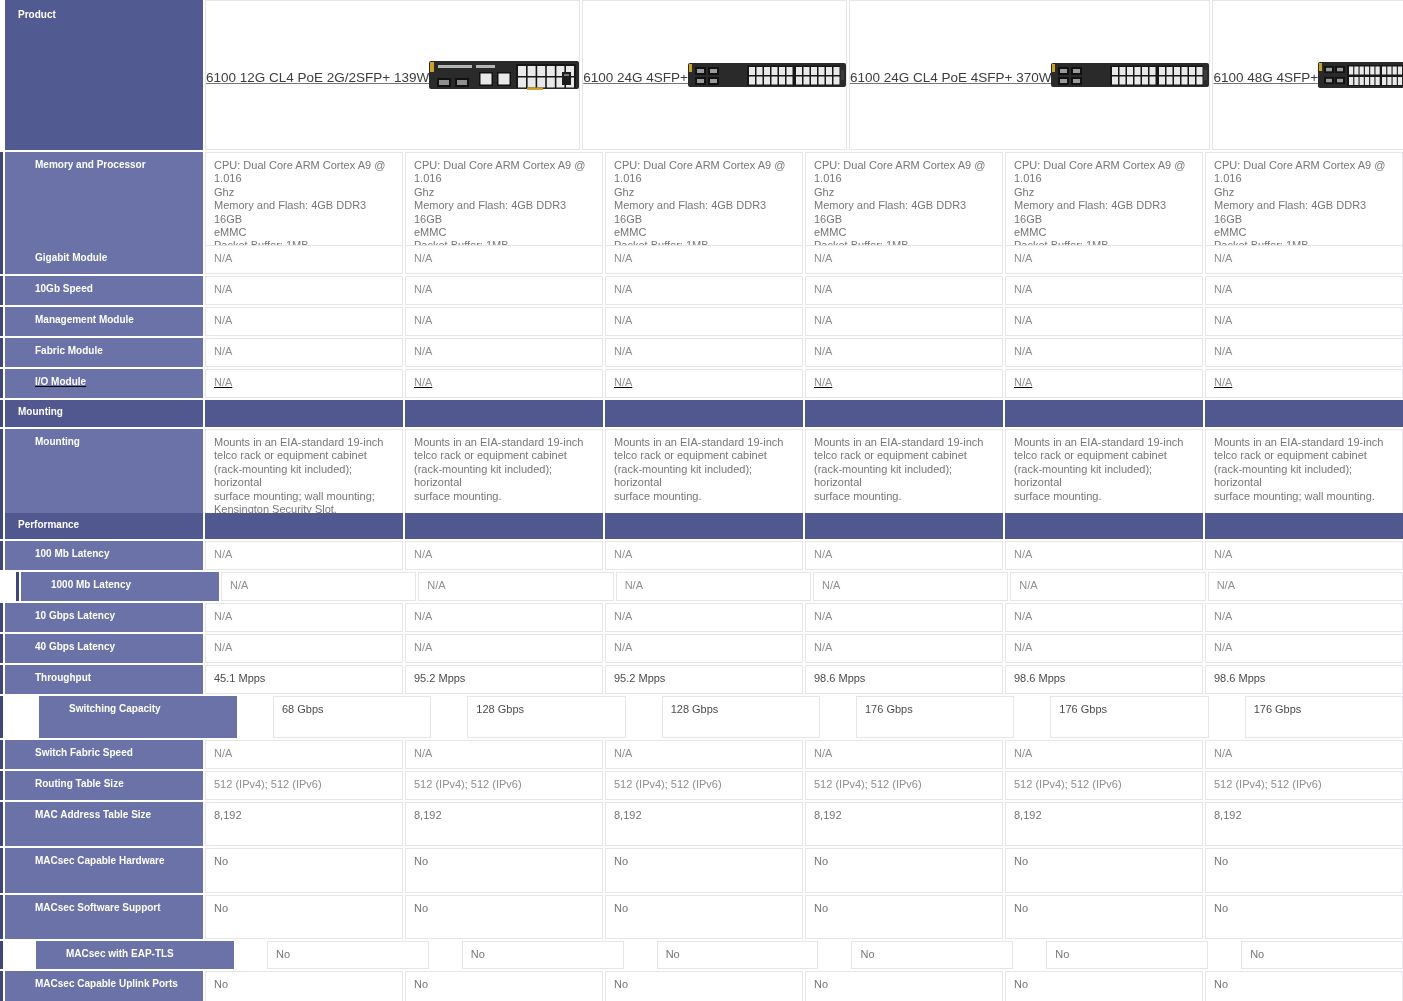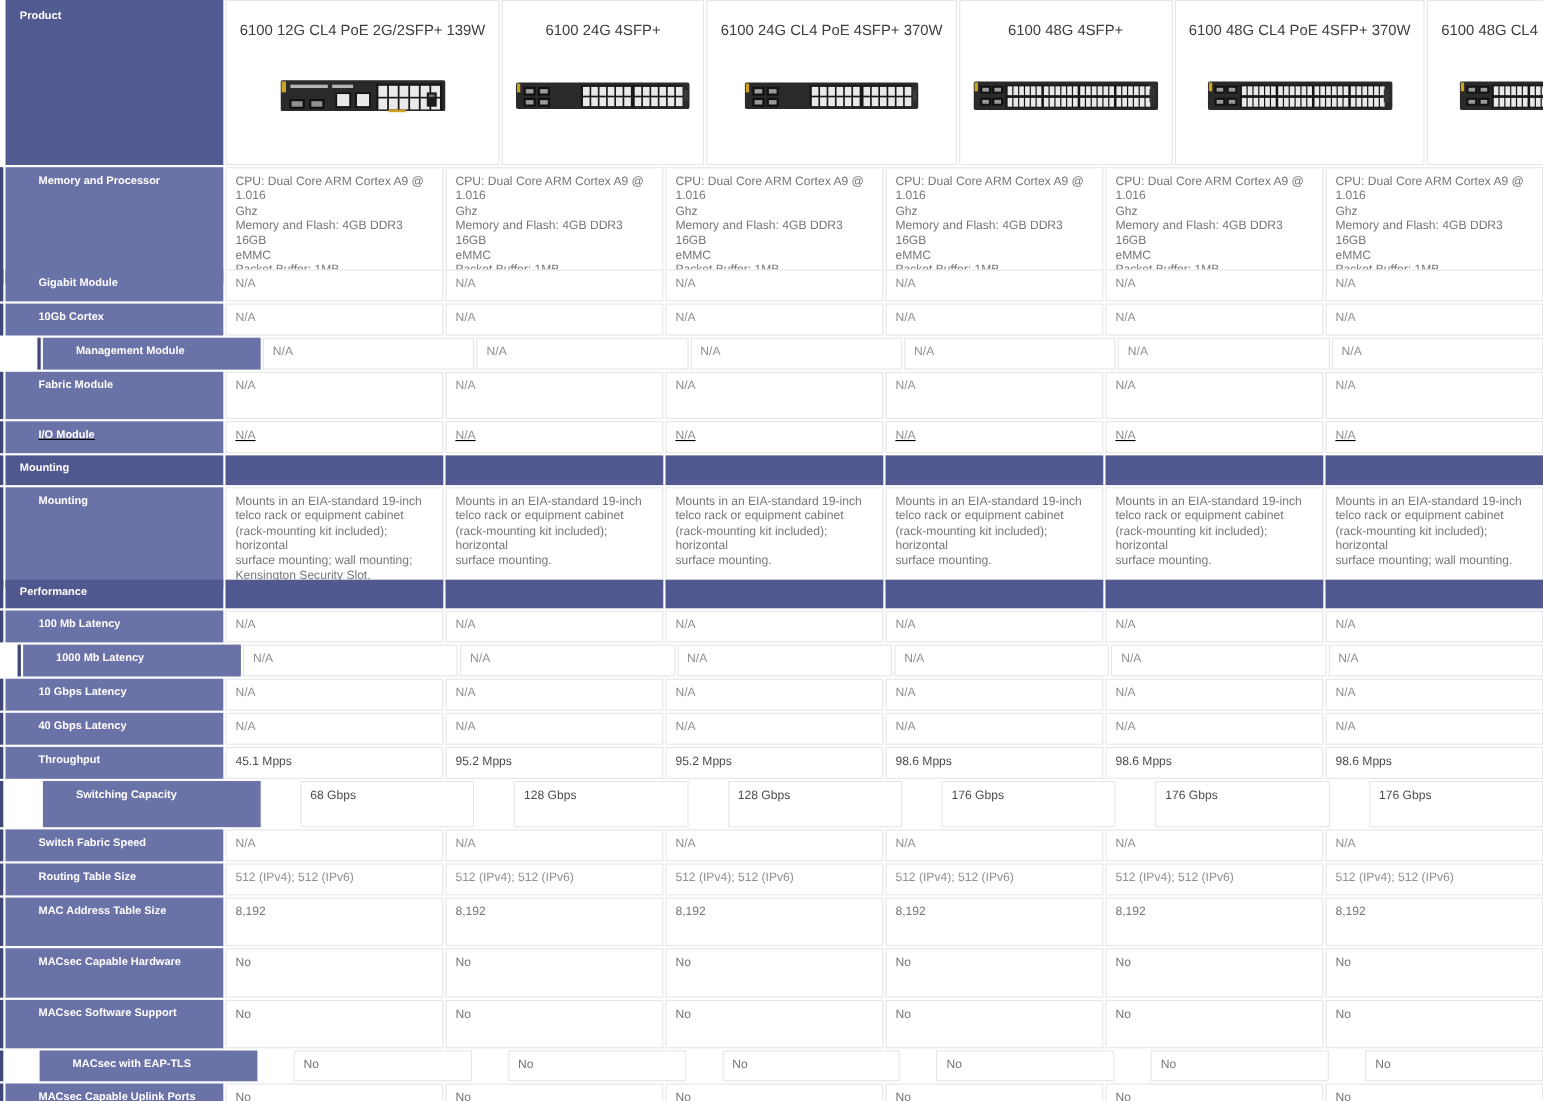--- a/index.html
+++ b/index.html
@@ -8,21 +8,21 @@
   .row{display:grid;grid-template-columns:3px 198px repeat(6,1fr);column-gap:2px;margin-bottom:2px;}
   .strip{background:#3F4878;}
   .row.hdr .strip{background:transparent;}
   .lbl{background:#6A72A8;color:#fff;font-weight:bold;font-size:10px;line-height:1.25;
        padding:7px 8px 4px 30px;box-sizing:border-box;}
   .cell{background:#fff;border:1px solid #e5e5ea;box-sizing:border-box;color:#767676;
         font-size:11px;line-height:1.22;padding:6px 9px 4px 8px;white-space:pre-line;}
   .row.sec .lbl{background:#50588F;padding-left:13px;padding-top:6px;}
   .row.sec .cell{background:#50588F;border:none;}
   .row.hdr .lbl{background:#525A92;padding-left:13px;padding-top:9px;font-size:10px;}
-  .row.hdr .cell{display:flex;flex-direction:column;align-items:center;padding:12px;}
+  .row.hdr .cell{display:flex;align-items:center;padding:0;text-decoration:underline;}
   .prod-name{font-size:13.5px;color:#3d3d3d;margin-top:7px;text-align:center;white-space:nowrap;}
   .switch-wrap{margin:auto 0;display:flex;align-items:center;justify-content:center;}
   .tone-muted{color:#8f8f8f;}
   .tone-dark{color:#4c4c4c;}
 </style>
 </head>
 <body>
 
 <div id="app">
     <div class="row hdr" style="height: 150px;">
@@ -366,39 +366,39 @@
       <div class="lbl">Gigabit Module</div>
       <div class="cell tone-muted">N/A</div>
       <div class="cell tone-muted">N/A</div>
       <div class="cell tone-muted">N/A</div>
       <div class="cell tone-muted">N/A</div>
       <div class="cell tone-muted">N/A</div>
       <div class="cell tone-muted">N/A</div>
     </div>
     <div class="row" style="height: 29px;">
       <div class="strip"></div>
-      <div class="lbl">10Gb Cortex</div>
-      <div class="cell tone-muted">N/A</div>
-      <div class="cell tone-muted">N/A</div>
-      <div class="cell tone-muted">N/A</div>
-      <div class="cell tone-muted">N/A</div>
-      <div class="cell tone-muted">N/A</div>
-      <div class="cell tone-muted">N/A</div>
-    </div>
-    <div class="row" style="height: 29px; padding-left: 34px;">
+      <div class="lbl">10Gb Speed</div>
+      <div class="cell tone-muted">N/A</div>
+      <div class="cell tone-muted">N/A</div>
+      <div class="cell tone-muted">N/A</div>
+      <div class="cell tone-muted">N/A</div>
+      <div class="cell tone-muted">N/A</div>
+      <div class="cell tone-muted">N/A</div>
+    </div>
+    <div class="row" style="height: 29px;">
       <div class="strip"></div>
       <div class="lbl">Management Module</div>
       <div class="cell tone-muted">N/A</div>
       <div class="cell tone-muted">N/A</div>
       <div class="cell tone-muted">N/A</div>
       <div class="cell tone-muted">N/A</div>
       <div class="cell tone-muted">N/A</div>
       <div class="cell tone-muted">N/A</div>
     </div>
-    <div class="row" style="height: 43px; border-radius: 12px;">
+    <div class="row" style="height: 29px; border-radius: 12px;">
       <div class="strip"></div>
       <div class="lbl">Fabric Module</div>
       <div class="cell tone-muted">N/A</div>
       <div class="cell tone-muted">N/A</div>
       <div class="cell tone-muted">N/A</div>
       <div class="cell tone-muted">N/A</div>
       <div class="cell tone-muted">N/A</div>
       <div class="cell tone-muted">N/A</div>
     </div>
     <div class="row" style="height: 29px; text-decoration: underline;">

